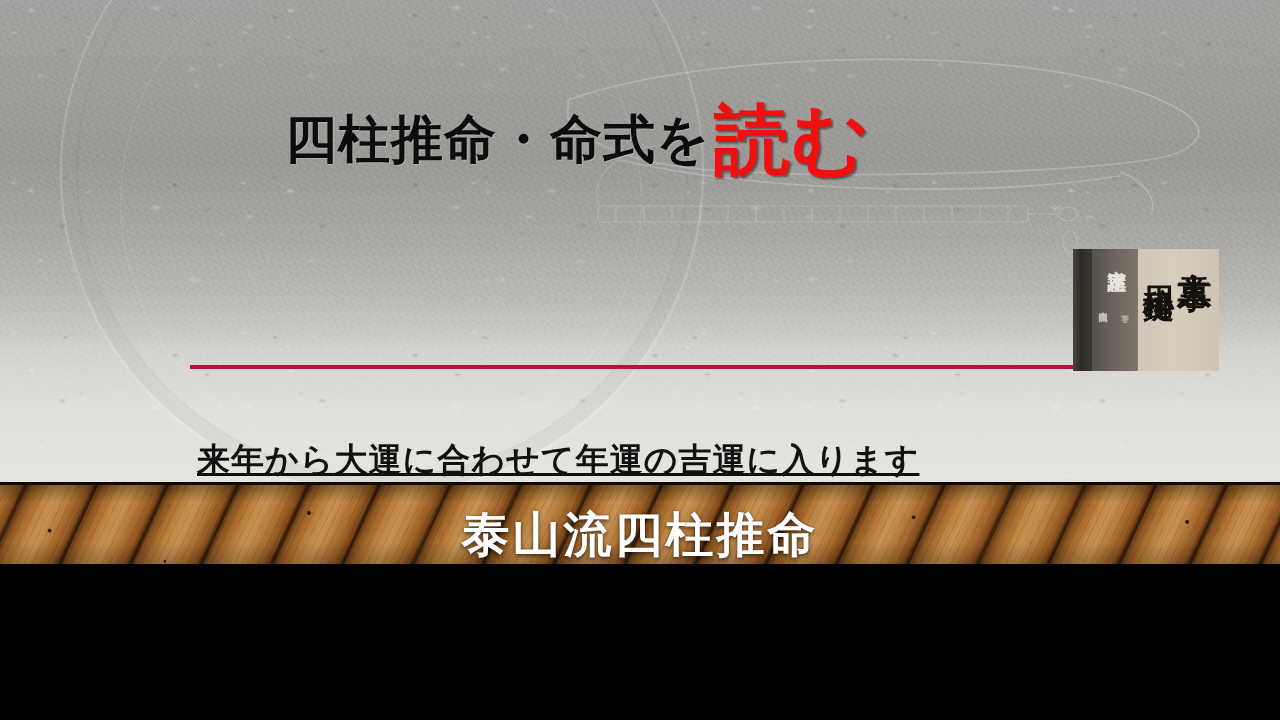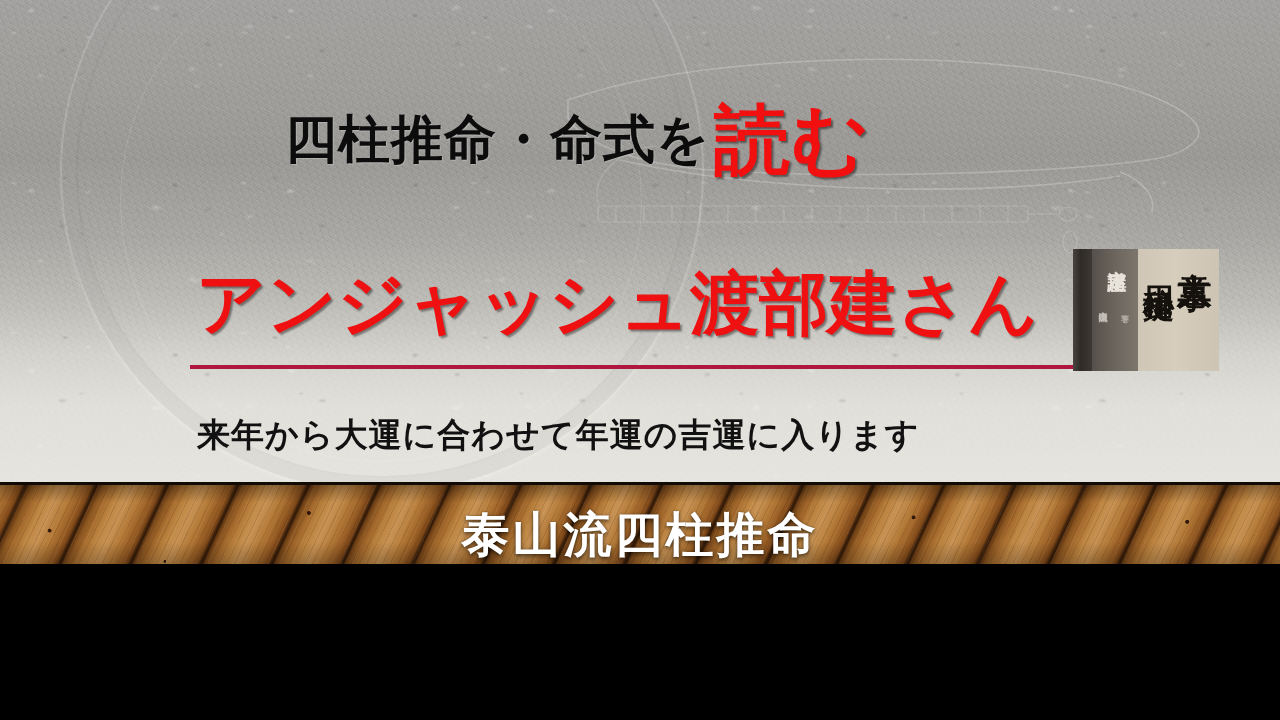--- a/index.html
+++ b/index.html
@@ -150,21 +150,21 @@
   .body-line {
     position: absolute;
     left: 197px;
     white-space: nowrap;
     font-size: 33px;
     font-weight: 700;
     color: #111;
     letter-spacing: 1px;
     line-height: 1;
   }
-  .body-line.l1 { top: 419px; }
+  .body-line.l1 { top: 444px; text-decoration: underline; }
   .body-line.l2 { top: 487px; }
 
   
   .book {
     position: absolute;
     left: 1073px;
     top: 249px;
     width: 146px;
     height: 122px;
     overflow: hidden;
@@ -321,21 +321,20 @@
         <ellipse cx="510" cy="222" rx="7" ry="11"></ellipse>
         <path d="M40 186 C 26 160, 60 128, 96 126"></path>
       </g>
     </svg>
   </div>
 
   <div class="headline">
     <span class="hl-black">四柱推命・命式を</span><span class="hl-red">読む</span>
   </div>
 
-  <div class="subtitle">アンジャッシュ渡部建さん</div>
   <div class="subtitle-rule"></div>
 
   <div class="body-line l1">来年から大運に合わせて年運の吉運に入ります</div>
 
   <div class="book">
     <div class="book-spine"></div>
     <div class="book-dark">
       <span class="v-text vt-main">定講座</span>
       <span class="v-text vt-sub">泰山流</span>
       <span class="v-text vt-sub2">下巻</span>

